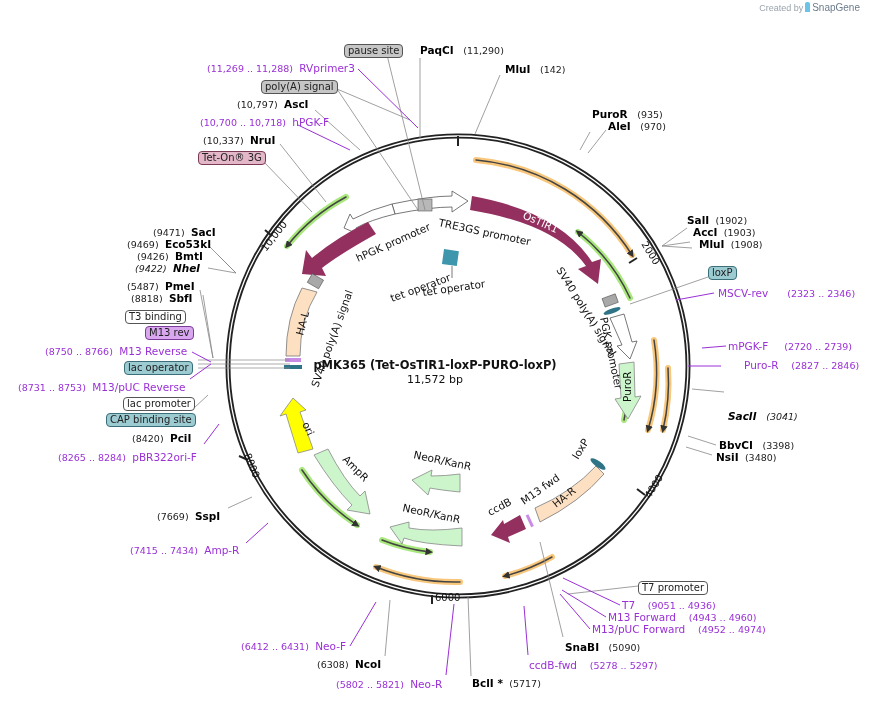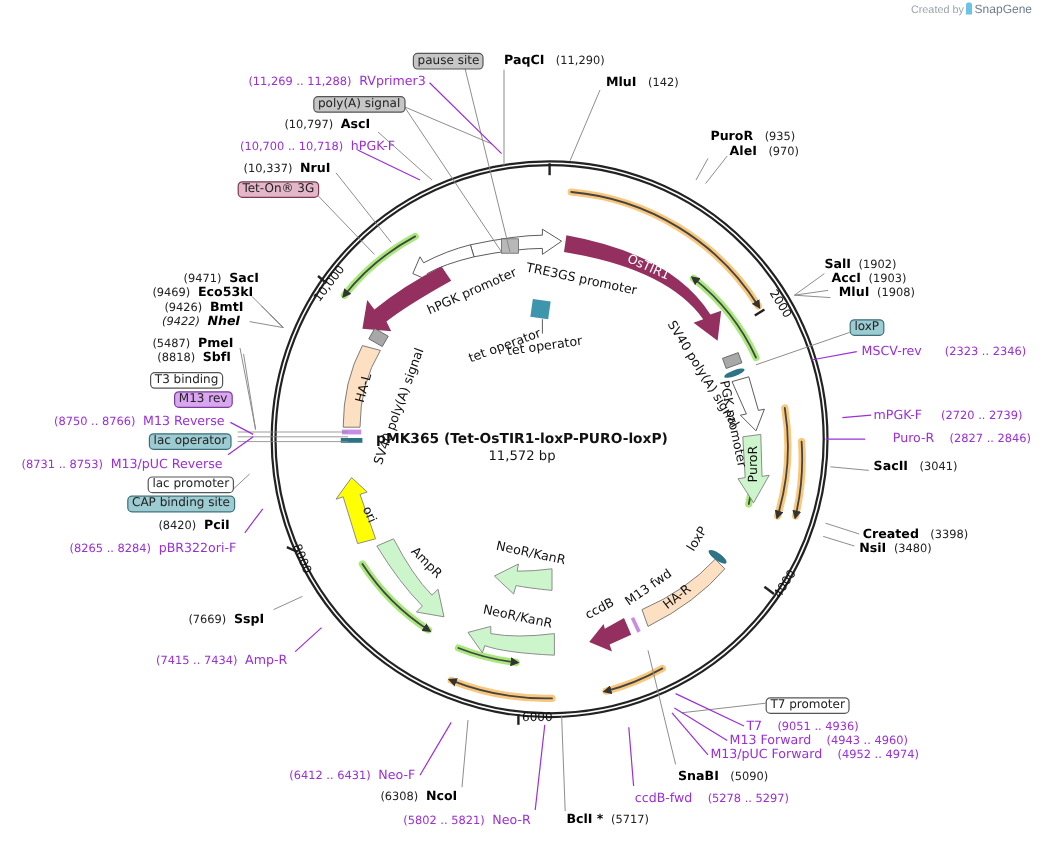--- a/index.html
+++ b/index.html
@@ -229,22 +229,22 @@
 <div class="box" style="left:123px;top:397px;">lac promoter</div>
 <div class="box teal" style="left:106px;top:413px;">CAP binding site</div>
 
 <div class="lbl" style="left:420px;top:44px;"><span class="enz">PaqCI</span>&nbsp;&nbsp;&nbsp;<span class="pos">(11,290)</span></div>
 <div class="lbl" style="left:505px;top:63px;"><span class="enz">MluI</span>&nbsp;&nbsp;&nbsp;<span class="pos">(142)</span></div>
 <div class="lbl" style="left:592px;top:108px;"><span class="enz">PuroR</span>&nbsp;&nbsp;&nbsp;<span class="pos">(935)</span></div>
 <div class="lbl" style="left:608px;top:120px;"><span class="enz">AleI</span>&nbsp;&nbsp;&nbsp;<span class="pos">(970)</span></div>
 <div class="lbl" style="left:687px;top:214px;"><span class="enz">SalI</span>&nbsp;&nbsp;<span class="pos">(1902)</span></div>
 <div class="lbl" style="left:693px;top:226px;"><span class="enz">AccI</span>&nbsp;&nbsp;<span class="pos">(1903)</span></div>
 <div class="lbl" style="left:699px;top:238px;"><span class="enz">MluI</span>&nbsp;&nbsp;<span class="pos">(1908)</span></div>
-<div class="lbl" style="left:728px;top:383px;"><span class="enz">SacII</span>&nbsp;&nbsp;&nbsp;<span class="pos">(3041)</span></div>
-<div class="lbl" style="left:719px;top:439px;"><span class="enz">Created</span>&nbsp;&nbsp;&nbsp;<span class="pos">(3398)</span></div>
+<div class="lbl" style="left:728px;top:410px;font-style:italic;"><span class="enz">SacII</span>&nbsp;&nbsp;&nbsp;<span class="pos">(3041)</span></div>
+<div class="lbl" style="left:719px;top:439px;"><span class="enz">BbvCI</span>&nbsp;&nbsp;&nbsp;<span class="pos">(3398)</span></div>
 <div class="lbl" style="left:716px;top:451px;"><span class="enz">NsiI</span>&nbsp;&nbsp;<span class="pos">(3480)</span></div>
 <div class="lbl" style="left:565px;top:641px;"><span class="enz">SnaBI</span>&nbsp;&nbsp;&nbsp;<span class="pos">(5090)</span></div>
 <div class="lbl" style="left:472px;top:677px;"><span class="enz">BclI *</span>&nbsp;&nbsp;<span class="pos">(5717)</span></div>
 
 <div class="lbl" style="left:317px;top:658px;"><span class="pos">(6308)</span>&nbsp;&nbsp;<span class="enz">NcoI</span></div>
 <div class="lbl" style="left:157px;top:510px;"><span class="pos">(7669)</span>&nbsp;&nbsp;<span class="enz">SspI</span></div>
 <div class="lbl" style="left:132px;top:432px;"><span class="pos">(8420)</span>&nbsp;&nbsp;<span class="enz">PciI</span></div>
 <div class="lbl" style="left:131px;top:292px;"><span class="pos">(8818)</span>&nbsp;&nbsp;<span class="enz">SbfI</span></div>
 <div class="lbl" style="left:127px;top:280px;"><span class="pos">(5487)</span>&nbsp;&nbsp;<span class="enz">PmeI</span></div>
 <div class="lbl" style="left:135px;top:262px;font-style:italic;"><span class="pos">(9422)</span>&nbsp;&nbsp;<span class="enz">NheI</span></div>

